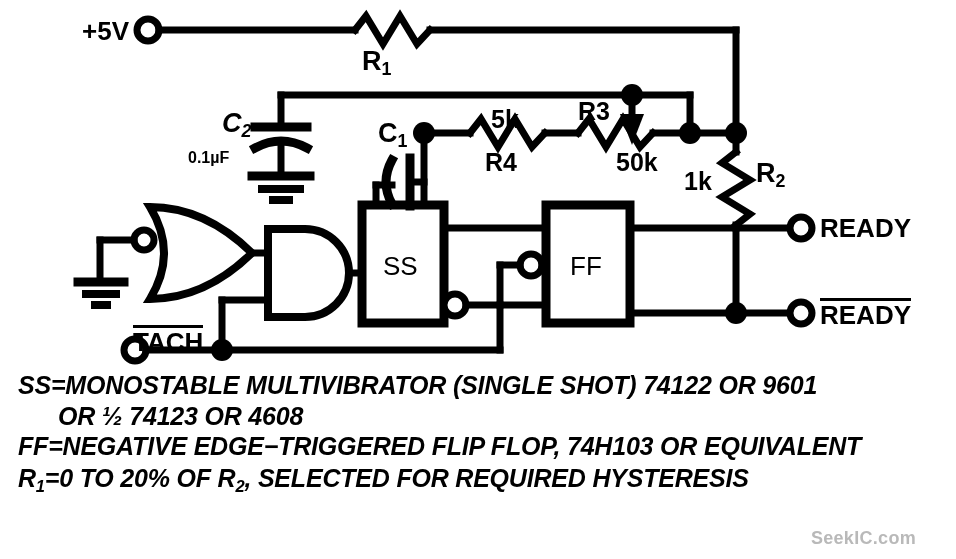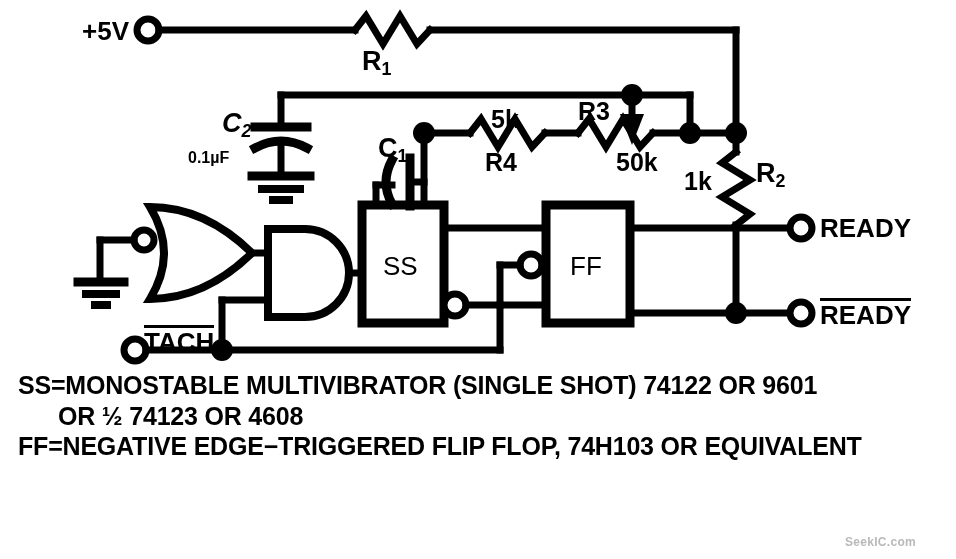--- a/index.html
+++ b/index.html
@@ -44,29 +44,30 @@
   }
   .note {
     position: absolute;
     color: #000000;
     font-family: "Liberation Sans", sans-serif;
     font-weight: bold;
     font-size: 25px;
     letter-spacing: -0.2px;
     white-space: nowrap;
     line-height: 1;
+    font-style: italic;
   }
   .watermark {
     position: absolute;
     right: 14px;
     bottom: 10px;
     color: #b9b9b9;
     font-family: "Liberation Sans", sans-serif;
     font-weight: bold;
-    font-size: 12px;
+    font-size: 18px;
     letter-spacing: 0.3px;
   }
 </style>
 </head>
 <body>
 
 <div id="root">
 
   <svg id="schematic" viewBox="0 0 956 559" xmlns="http://www.w3.org/2000/svg">
 
@@ -188,49 +189,52 @@
   <div class="lbl" style="left:362px; top:48px; font-size:27px;">
     <span>R</span><span class="sub">1</span>
   </div>
 
   <div class="lbl" style="left:222px; top:110px; font-size:27px;font-style:italic;">
     <span>C</span><span class="sub">2</span>
   </div>
 
   <div class="lbl" style="left:188px; top:150px; font-size:16px;">0.1µF</div>
 
-  <div class="lbl" style="left:378px; top:135px; font-size:27px;">
+  <div class="lbl" style="left:378px; top:120px; font-size:27px;">
     <span>C</span><span class="sub">1</span>
   </div>
 
   <div class="lbl" style="left:491px; top:99px; font-size:25px;margin-top:8px;">5k</div>
   <div class="lbl" style="left:485px; top:150px; font-size:25px;">R4</div>
 
   <div class="lbl" style="left:578px; top:99px; font-size:25px;">R3</div>
   <div class="lbl" style="left:616px; top:150px; font-size:25px;">50k</div>
 
   <div class="lbl" style="left:684px; top:169px; font-size:25px;">1k</div>
   <div class="lbl" style="left:756px; top:160px; font-size:27px;">
     <span>R</span><span class="sub">2</span>
   </div>
 
   <div class="lbl" style="left:383px; top:253px; font-size:26px; font-weight:normal;">SS</div>
   <div class="lbl" style="left:570px; top:253px; font-size:26px; font-weight:normal;">FF</div>
 
-  <div class="lbl" style="left:144px; top:325px; font-size:26px;">
+  <div class="lbl" style="left:133px; top:325px; font-size:26px;">
     <span class="ovl">TACH</span>
   </div>
 
   <div class="lbl" style="left:820px; top:215px; font-size:26px;">READY</div>
 
   <div class="lbl" style="left:820px; top:298px; font-size:26px;">
     <span class="ovl">READY</span>
   </div>
 
   <div class="note" style="left:18px; top:373px;">SS=MONOSTABLE MULTIVIBRATOR (SINGLE SHOT) 74122 OR 9601</div>
   <div class="note" style="left:58px; top:404px;">OR ½ 74123 OR 4608</div>
   <div class="note" style="left:18px; top:434px;">FF=NEGATIVE EDGE−TRIGGERED FLIP FLOP, 74H103 OR EQUIVALENT</div>
 
+  <div class="note" style="left:18px; top:466px;">
+    <span>R</span><span class="sub">1</span><span>=0 TO 20% OF R</span><span class="sub">2</span><span>, SELECTED FOR REQUIRED HYSTERESIS</span>
+  </div>
 
 
   <div class="watermark">SeekIC.com</div>
 
 </div>
 
 </body></html>

